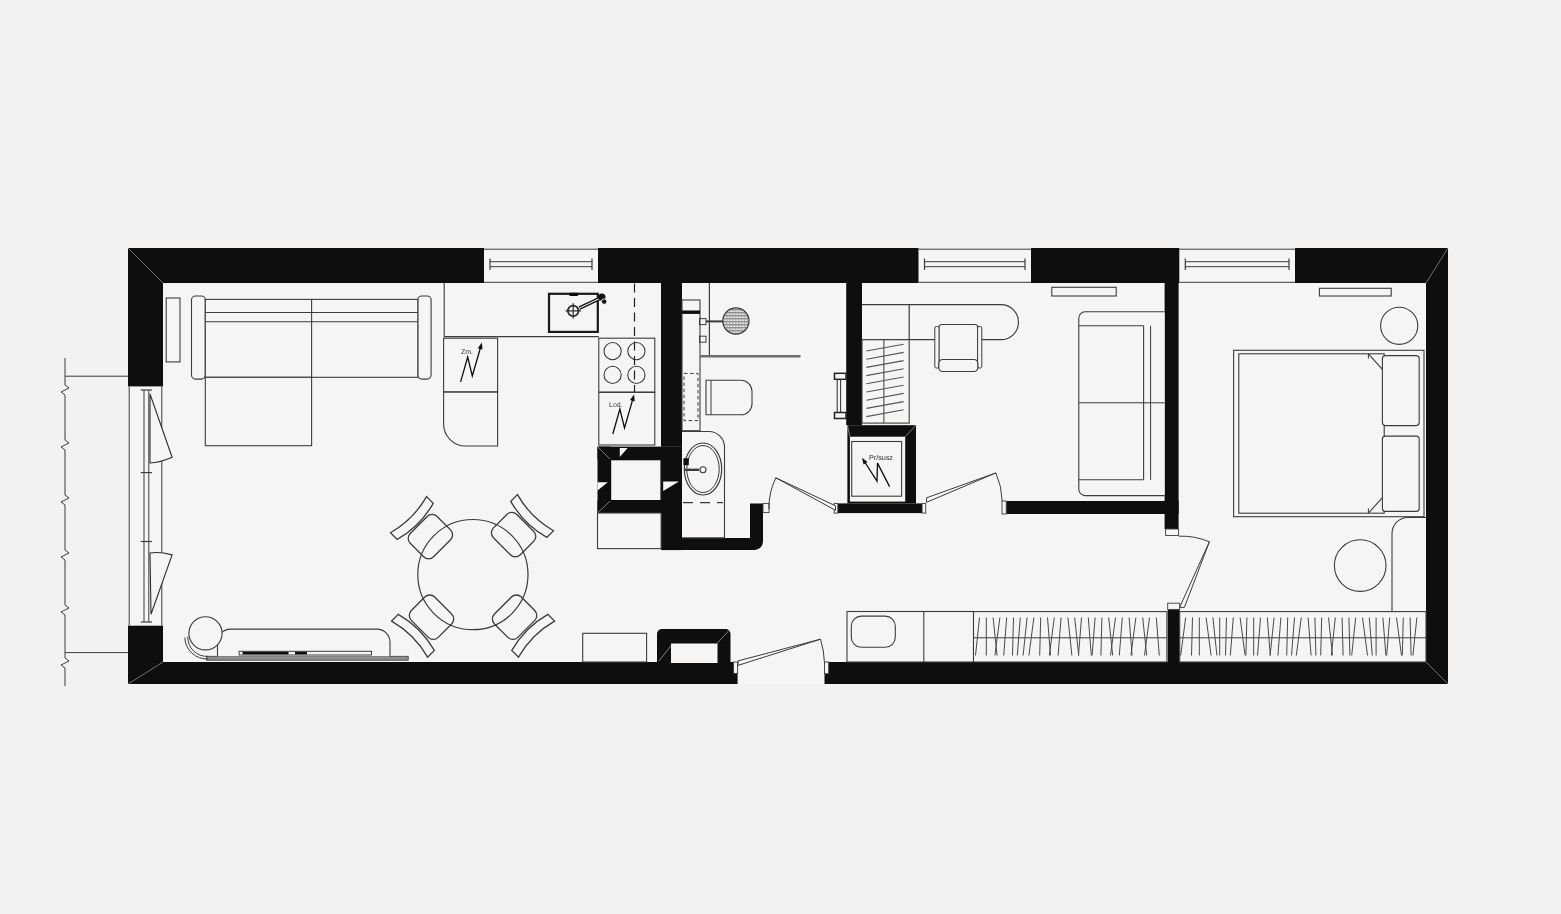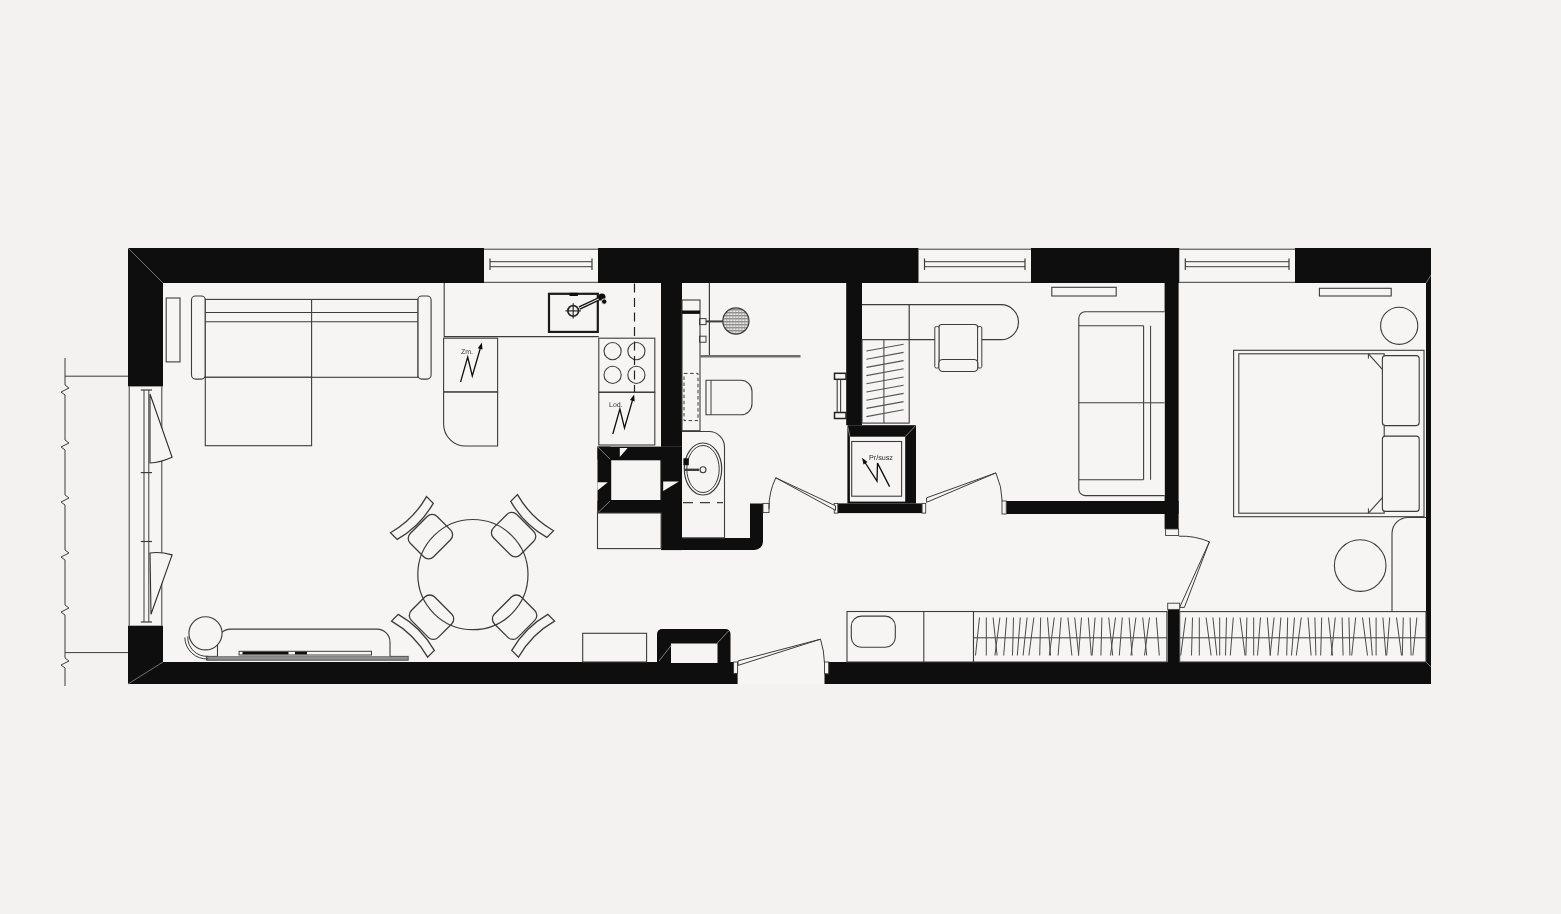--- a/index.html
+++ b/index.html
@@ -1,17 +1,17 @@
 <!DOCTYPE html>
 <html><head>
 <meta charset="utf-8">
 <title>Floor plan</title>
 <style>
 html,body{margin:0;padding:0;background:#f3f2f0;}
-#wrap{position:relative;width:1431px;height:914px;overflow:hidden;}
+#wrap{position:relative;width:1561px;height:914px;overflow:hidden;}
 svg{position:absolute;left:0;top:0;-webkit-font-smoothing:antialiased;text-rendering:geometricPrecision;}
 </style>
 </head>
 <body>
 <div id="wrap">
 <svg width="1561" height="914" viewBox="0 0 1561 914">
 
 <defs>
 <pattern id="showerdots" width="3" height="3" patternUnits="userSpaceOnUse">
   <rect width="3" height="3" fill="#e8e8e6"></rect>

